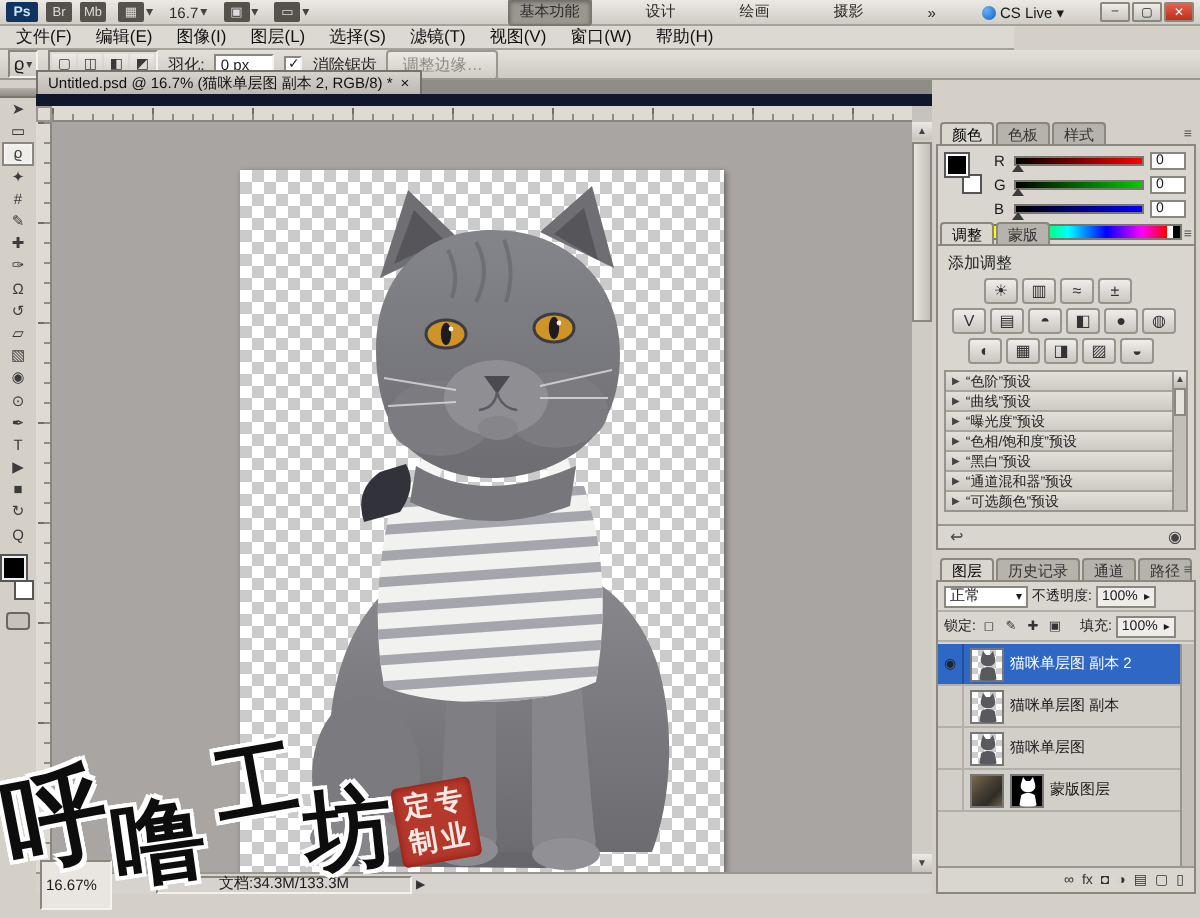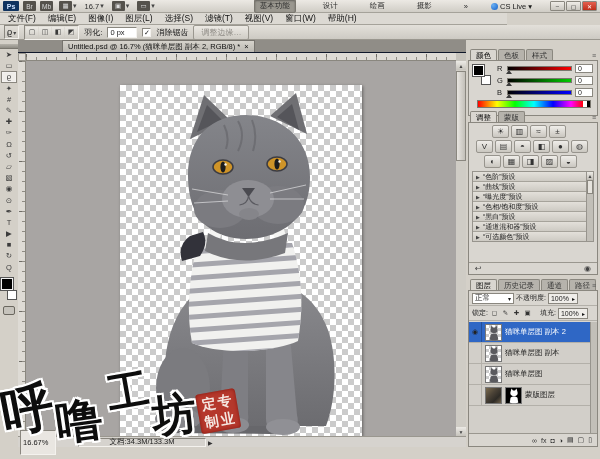--- a/index.html
+++ b/index.html
@@ -55,22 +55,22 @@
           font-size:7.5px; color:#3c3c3c; }
   .tool.sel { background:#efede9; border:1px solid #8a877f; box-shadow:inset 0 0 2px #fff; }
   #fgbg { position:absolute; left:1px; top:278px; width:16px; height:22px; }
   #bgswatch { position:absolute; right:0; bottom:0; width:10px; height:10px; background:#fff; border:1px solid #555; }
   #fgswatch { position:absolute; left:0; top:0; width:12px; height:12px; background:#000; border:1px solid #f0f0f0; outline:1px solid #555; }
   #quickmask { position:absolute; left:3px; top:306px; width:12px; height:9px; border:1px solid #6a675f;
                border-radius:2px; background:#c6c3bc; }
 
   
   #docwin { position:absolute; left:18px; top:40px; width:448px; height:407px; background:#c6c3bc; }
-  #tabbar { position:absolute; left:0; top:0; right:0; height:13px; background:#908d87; border-bottom:1px solid #0f172a;
-            display:flex; align-items:flex-end;padding-left:44px; }
+  #tabbar { position:absolute; left:0; top:0; right:0; height:13px; background:#908d87; border-bottom:6px solid #0f172a;
+            display:flex; align-items:flex-end; }
   #doctab { height:12px; background:linear-gradient(#d6d3cc,#bcb9b2); border:1px solid #76736d; border-bottom:none;
             display:flex; align-items:center; gap:4px; padding:0 5px; font-size:7.5px; color:#111; max-width:270px; white-space:nowrap; overflow:hidden; }
   #rulercorner { position:absolute; left:0; top:13px; width:8px; height:8px; background:#dedbd5; border:1px solid #9a978f; }
   #hruler { position:absolute; left:8px; top:13px; right:10px; height:8px; background:#dedbd5; border-bottom:1px solid #8a877f;
             background-image:repeating-linear-gradient(to right,#8f8c84 0 1px,transparent 1px 10px),
                              repeating-linear-gradient(to right,#6f6d67 0 1px,transparent 1px 50px);
             background-size:100% 3px,100% 6px; background-position:left bottom,left bottom; background-repeat:no-repeat; }
   #vruler { position:absolute; left:0; top:21px; width:8px; bottom:11px; background:#dedbd5; border-right:1px solid #8a877f;
             background-image:repeating-linear-gradient(to bottom,#8f8c84 0 1px,transparent 1px 10px),
                              repeating-linear-gradient(to bottom,#6f6d67 0 1px,transparent 1px 50px);
@@ -95,21 +95,21 @@
   #dock { position:absolute; left:468px; top:40px; width:130px; height:407px; }
   .panel { position:absolute; left:0; width:130px; }
   .ptabs { height:12px; display:flex; align-items:flex-end; gap:1px; padding-left:2px; position:relative; }
   .ptab { padding:1px 5px 0; height:11px; font-size:7.5px; background:#b6b3ac; border:1px solid #8a877f; border-bottom:none;
           border-radius:2px 2px 0 0; color:#333; }
   .ptab.active { background:#d9d6d0; color:#000; }
   .pmenu { position:absolute; right:2px; bottom:1px; font-size:7px; color:#555; }
   .pbody { background:#d9d6d0; border:1px solid #8a877f; }
 
   
-  #colorpanel { top:8px; }
+  #colorpanel { top:20px; }
   #colorbody { height:56px; position:relative; padding:3px 4px 2px 4px; }
   #cp-fgbg { position:absolute; left:4px; top:4px; width:18px; height:20px; }
   #cp-bg { position:absolute; right:0; bottom:0; width:10px; height:10px; background:#fff; border:1px solid #555; }
   #cp-fg { position:absolute; left:0; top:0; width:11px; height:11px; background:#000; border:1px solid #fff; outline:1px solid #555; }
   .srow { display:flex; align-items:center; gap:3px; margin:0 0 3px 24px; }
   .slabel { width:7px; font-size:7.5px; }
   .strack { position:relative; flex:1; height:5px; border:1px solid #7a776f; }
   .strack .handle { position:absolute; left:-2px; bottom:-4px; width:0; height:0;
                     border-left:3px solid transparent; border-right:3px solid transparent; border-bottom:4px solid #3c3c3c; }
   .sval { width:18px; height:9px; background:#fff; border:1px solid #8a877f; font-size:7px; display:flex; align-items:center; padding-left:2px; }
@@ -415,20 +415,21 @@
       </div>
     </div>
 
     <div class="panel" id="adjpanel">
       <div class="ptabs">
         <div class="ptab active">调整</div>
         <div class="ptab">蒙版</div>
         <span class="pmenu">≡</span>
       </div>
       <div class="pbody" id="adjbody">
+        <div id="addlabel">添加调整</div>
         <div class="adjrow" style="padding-left:20px">
           <div class="adjicon">☀</div>
           <div class="adjicon">▥</div>
           <div class="adjicon">≈</div>
           <div class="adjicon">±</div>
         </div>
         <div class="adjrow">
           <div class="adjicon">V</div>
           <div class="adjicon">▤</div>
           <div class="adjicon">◓</div>

